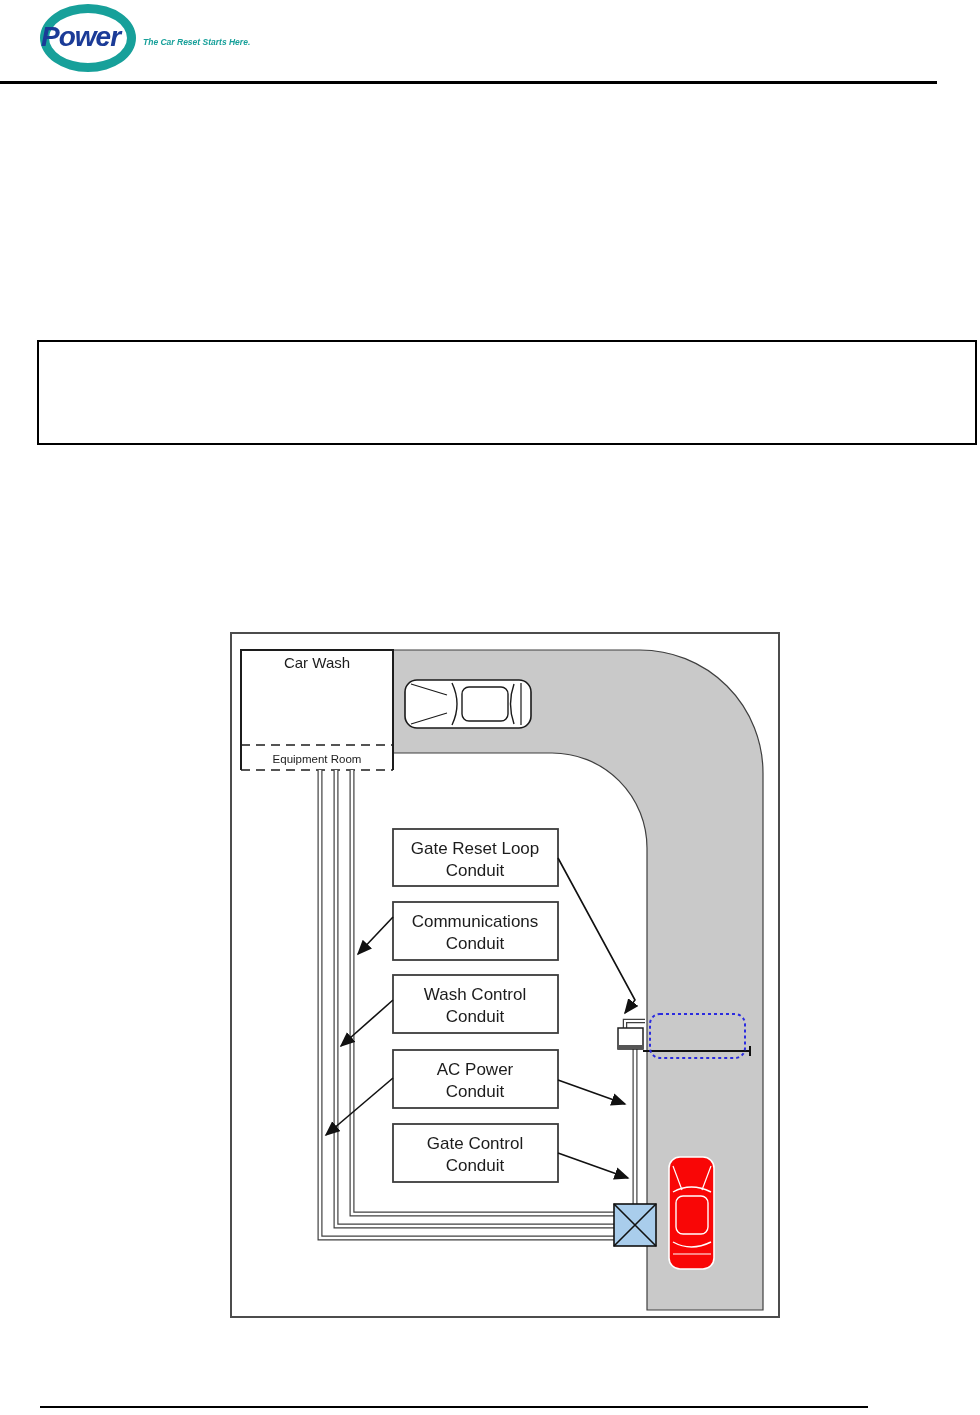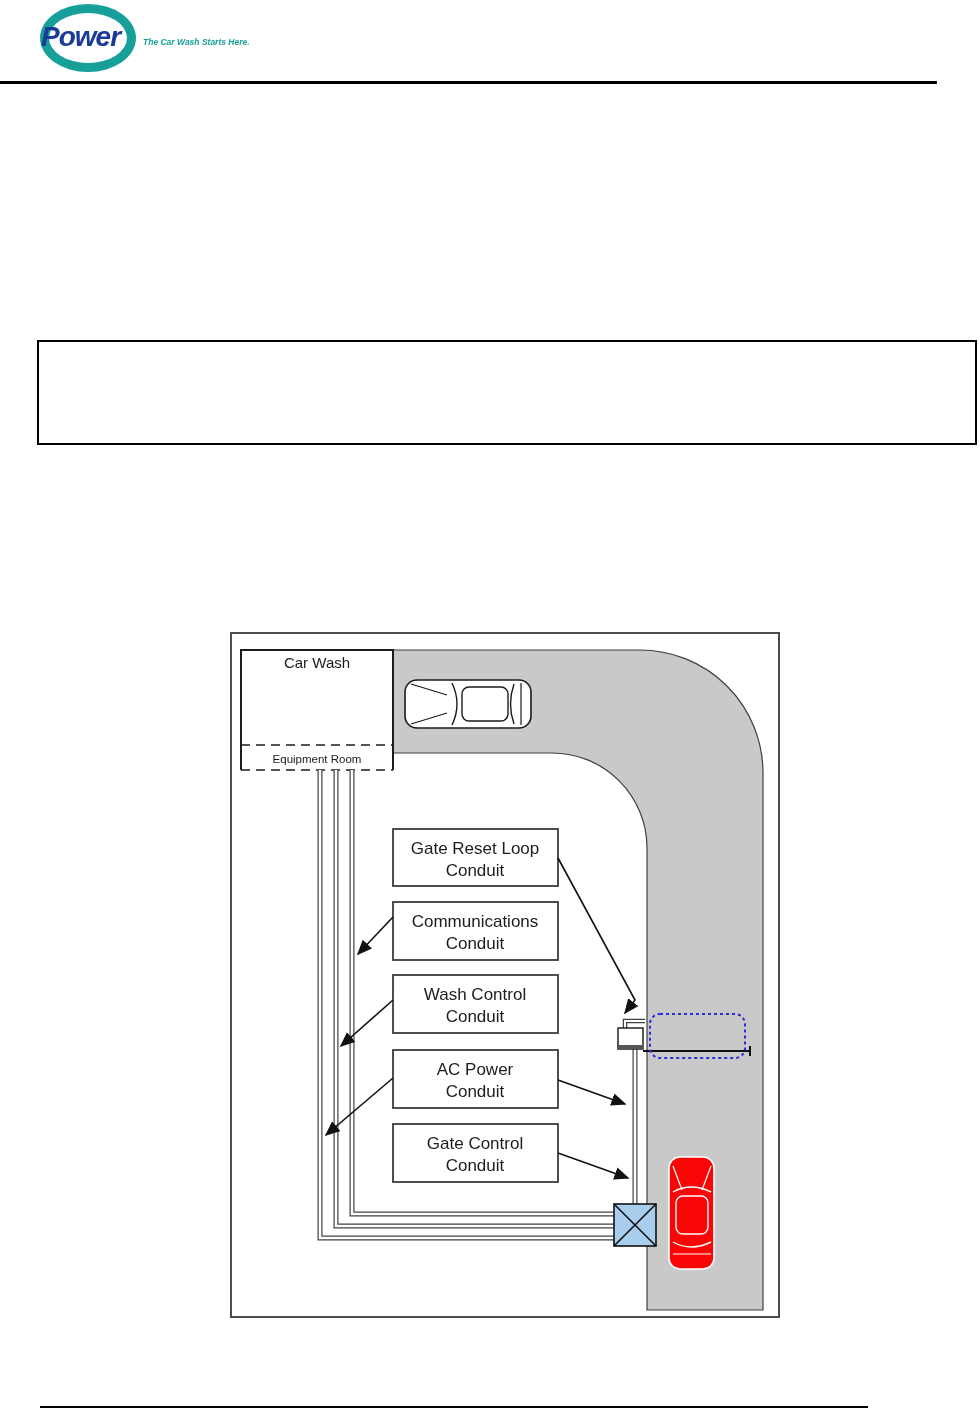--- a/index.html
+++ b/index.html
@@ -31,21 +31,21 @@
   
   .footer-rule{left:40px;top:1406px;width:828px;height:2px;background:#000;}
 </style>
 </head>
 <body>
 
 <div class="abs logo-wrap">
   <div class="logo-ring"></div>
   <div class="logo-text">Power</div>
 </div>
-<div class="abs tagline">The Car Wash Starts Here.</div>
+<div class="abs tagline">The Car Reset Starts Here.</div>
 <div class="abs header-rule"></div>
 
 <div class="abs notice-box"></div>
 
 <div class="abs diagram">
 <svg width="550" height="686" viewBox="0 0 550 686" xmlns="http://www.w3.org/2000/svg">
   <defs>
     <marker id="ah" markerWidth="11" markerHeight="9" refX="8.5" refY="4" orient="auto">
       <path d="M0,0 L9.5,4 L0,8 z" fill="#111"></path>
     </marker>

